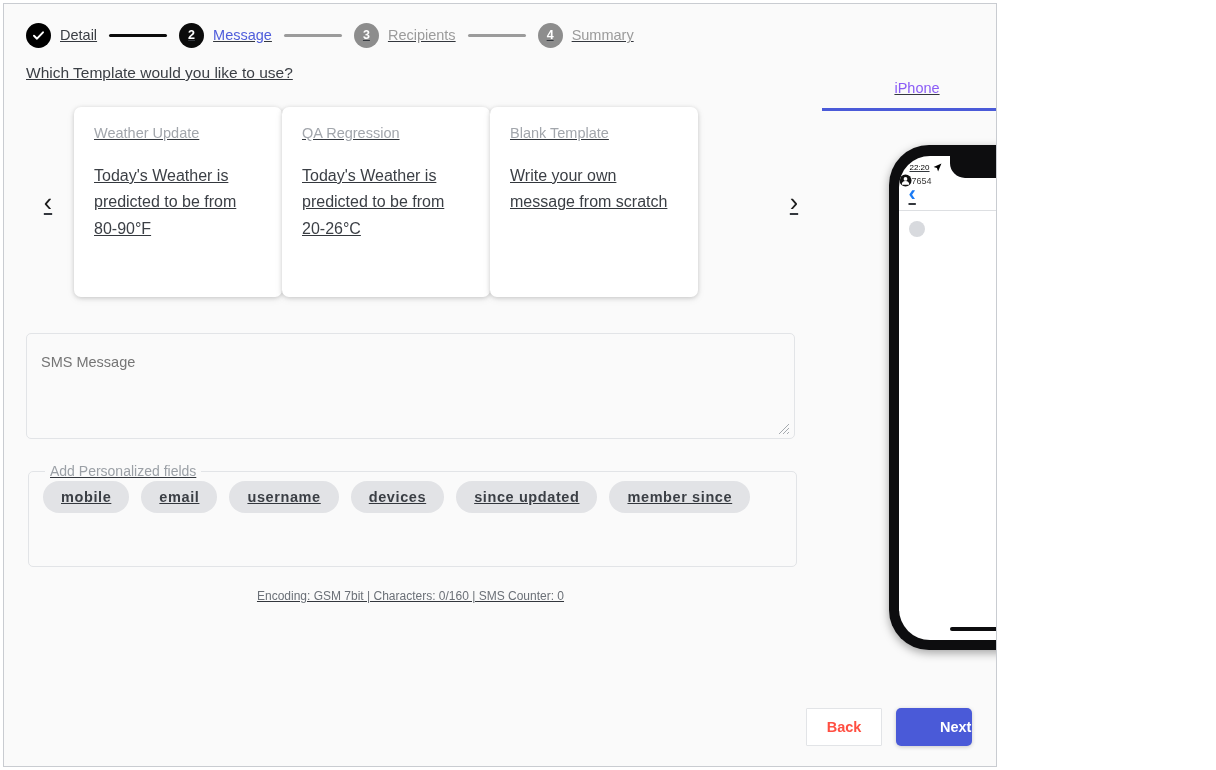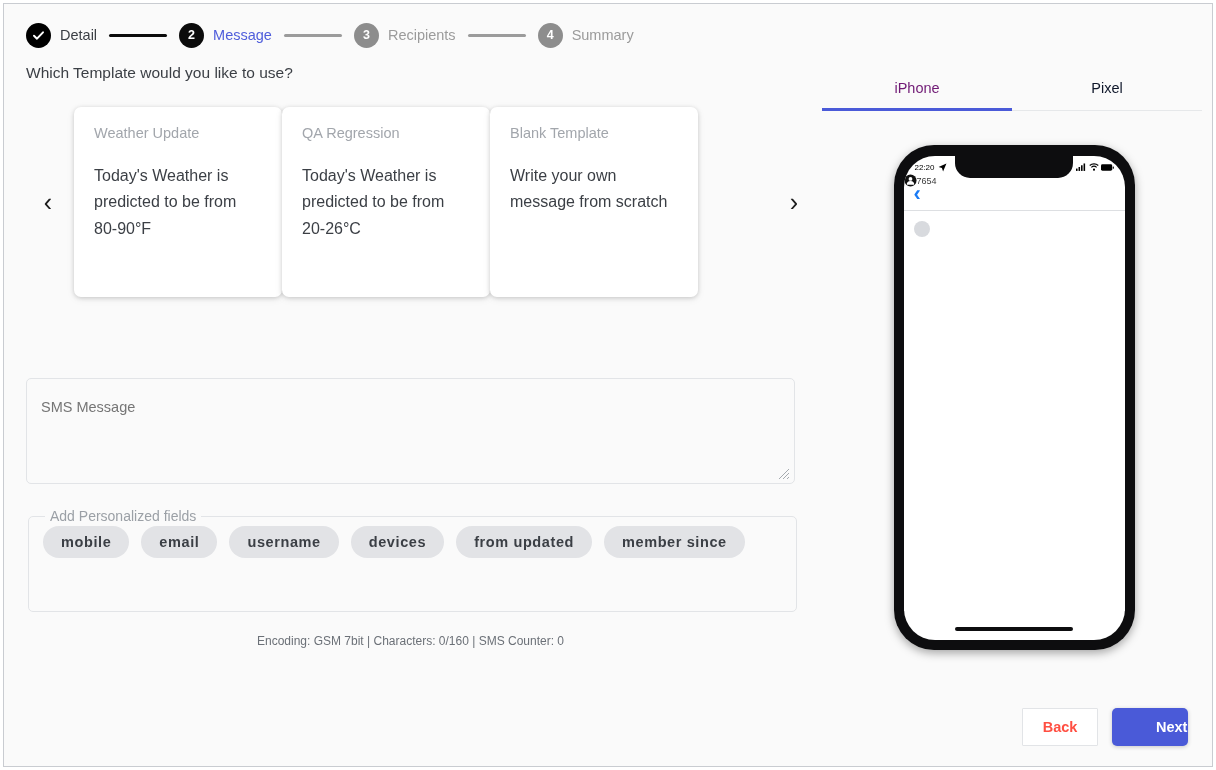--- a/index.html
+++ b/index.html
@@ -12,27 +12,28 @@
     width: 1216px;
     height: 770px;
     overflow: hidden;
     font-family: "Liberation Sans", sans-serif;
     color: #33373d;
   }
 
   
   .page {
     position: relative;
-    width: 1210px;
+    width: 994px;
     height: 764px;
     margin: 3px;
     border: 1px solid #c9ccd1;
     box-sizing: border-box;
     background: #fafafa;
     overflow: hidden;
+    text-decoration: underline;
   }
 
   
   .stepper {
     display: flex;
     align-items: center;
     padding: 14px 0 0 22px;
     height: 34px;
   }
   .step {
@@ -138,21 +139,21 @@
   }
   .tcard-body {
     font-size: 16px;
     color: #3b3f45;
     line-height: 1.65;
   }
 
   
   .sms-box {
     position: relative;
-    margin-top: 76px;
+    margin-top: 31px;
     width: 769px;
     height: 106px;
     border: 1px solid #e2e4e7;
     border-radius: 5px;
     background: #fafafa;
     box-sizing: border-box;
   }
   .sms-input {
     width: 100%;
     height: 100%;
@@ -236,21 +237,21 @@
     cursor: pointer;
     border-bottom: 3px solid transparent;
     margin-bottom: -1px;
     background: none;
     border-left: none;
     border-right: none;
     border-top: none;
     font-family: "Liberation Sans", sans-serif;
   }
   .ptab.sel {
-    color: #701a75;
+    color: #8b5cf6;
     border-bottom-color: #4a5ad8;
   }
 
   
   .phone-wrap {
     display: flex;
     justify-content: center;
     margin-top: 34px;
   }
   .phone {
@@ -459,21 +460,21 @@
         </svg>
       </div>
 
       <fieldset class="pfields">
         <legend>Add Personalized fields</legend>
         <div class="chips">
           <button class="chip">mobile</button>
           <button class="chip">email</button>
           <button class="chip">username</button>
           <button class="chip">devices</button>
-          <button class="chip">from updated</button>
+          <button class="chip">since updated</button>
           <button class="chip">member since</button>
         </div>
       </fieldset>
 
       <div class="encoding">Encoding: GSM 7bit | Characters: 0/160 | SMS Counter: 0</div>
     </div>
 
     <div class="right-pane">
 
       <div class="preview-tabs">

